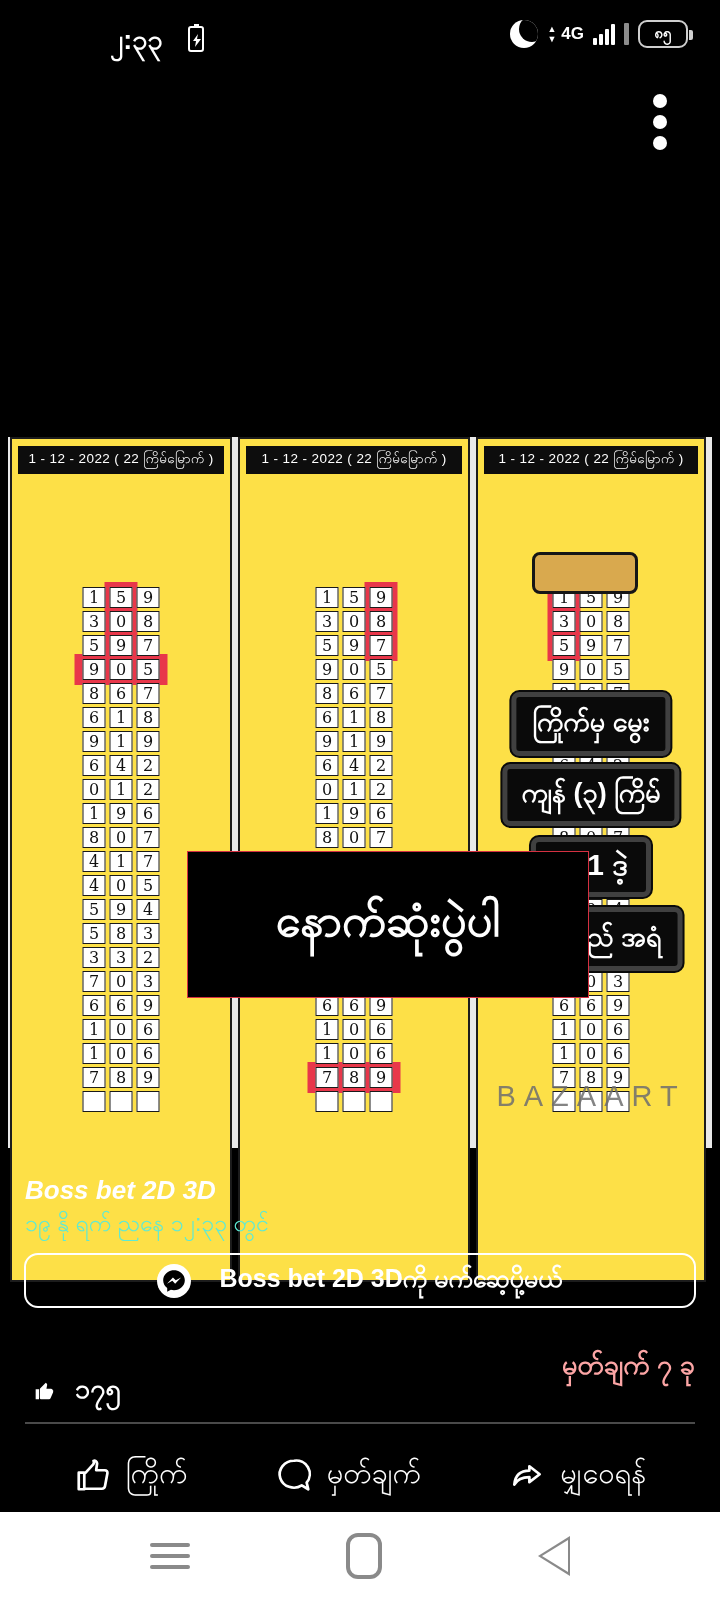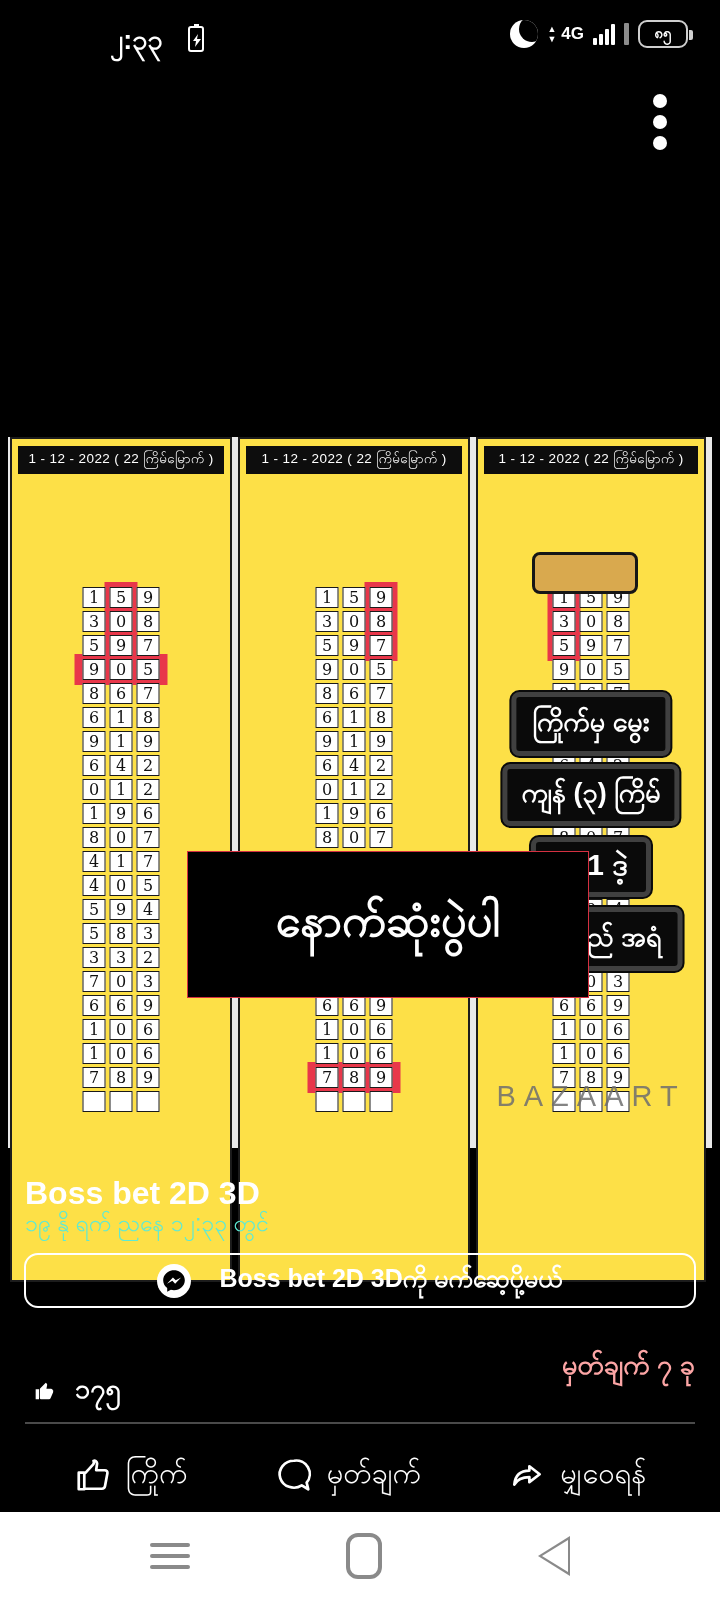--- a/index.html
+++ b/index.html
@@ -61,21 +61,21 @@
          box-shadow:0 0 0 2px #0a0a0a;}
   .badge.b1{top:253px;height:64px;padding:0 16px;font-size:27px;}
   .badge.b2{top:325px;height:62px;padding:10px 14px;font-size:27px;}
   .badge.b3{top:398px;height:60px;padding:0 18px;font-size:30px;}
   .badge.b4{top:468px;height:64px;padding:0 16px;font-size:27px;}
 
   .watermark{position:absolute;left:50%;transform:translateX(-50%);top:641px;z-index:4;
              color:#6f6f6f;font-size:29px;font-weight:500;letter-spacing:8px;opacity:.85;}
 
   
-  .post-title{position:absolute;left:25px;top:1175px;font-size:32px;font-weight:bold;color:#fff;}
+  .post-title{position:absolute;left:25px;top:1175px;font-size:26px;font-weight:bold;color:#fff;font-style:italic;}
   .post-time{position:absolute;left:25px;top:1208px;font-size:23px;color:#5eead4;}
   .msg-btn{position:absolute;left:24px;top:1253px;width:672px;height:55px;border:2px solid #fff;
            border-radius:14px;background:transparent;display:flex;align-items:center;justify-content:center;
            gap:28px;cursor:pointer;}
   .msg-btn .mlabel{color:#fff;font-size:25px;font-weight:bold;}
   .msgr-circle{width:34px;height:34px;border-radius:50%;background:#fff;display:flex;
                align-items:center;justify-content:center;}
   .like-row{position:absolute;left:25px;right:25px;top:1345px;height:44px;display:flex;
             align-items:center;justify-content:space-between;}
   .like-left{display:flex;align-items:center;gap:12px;cursor:pointer;margin-top:48px;}

